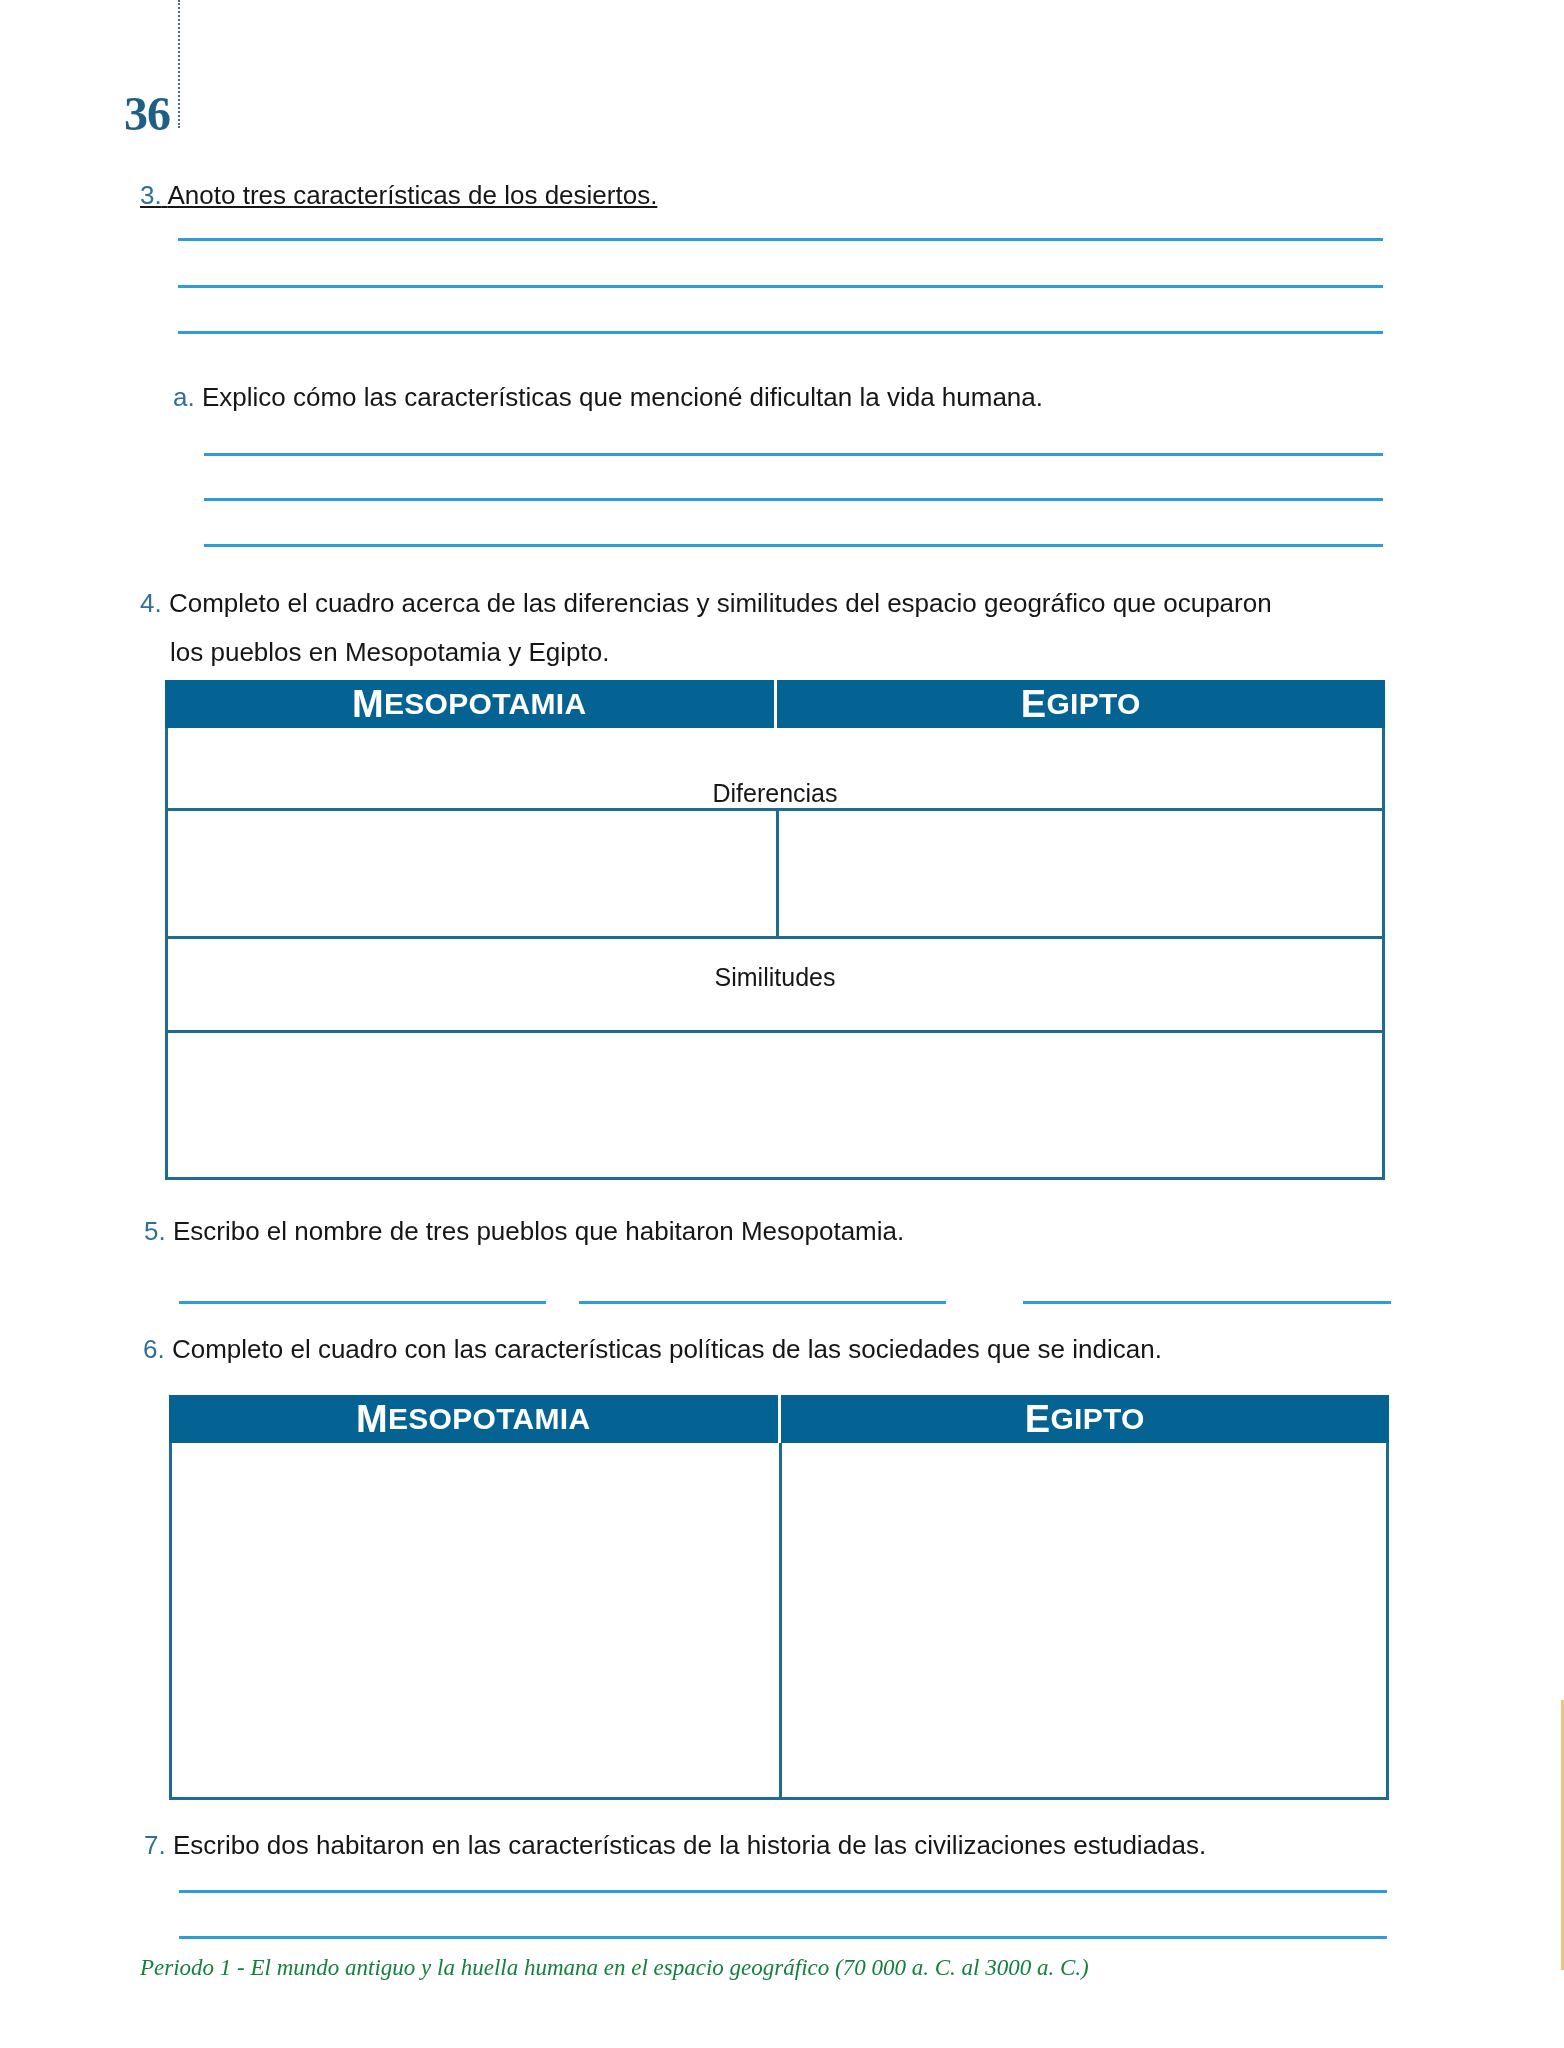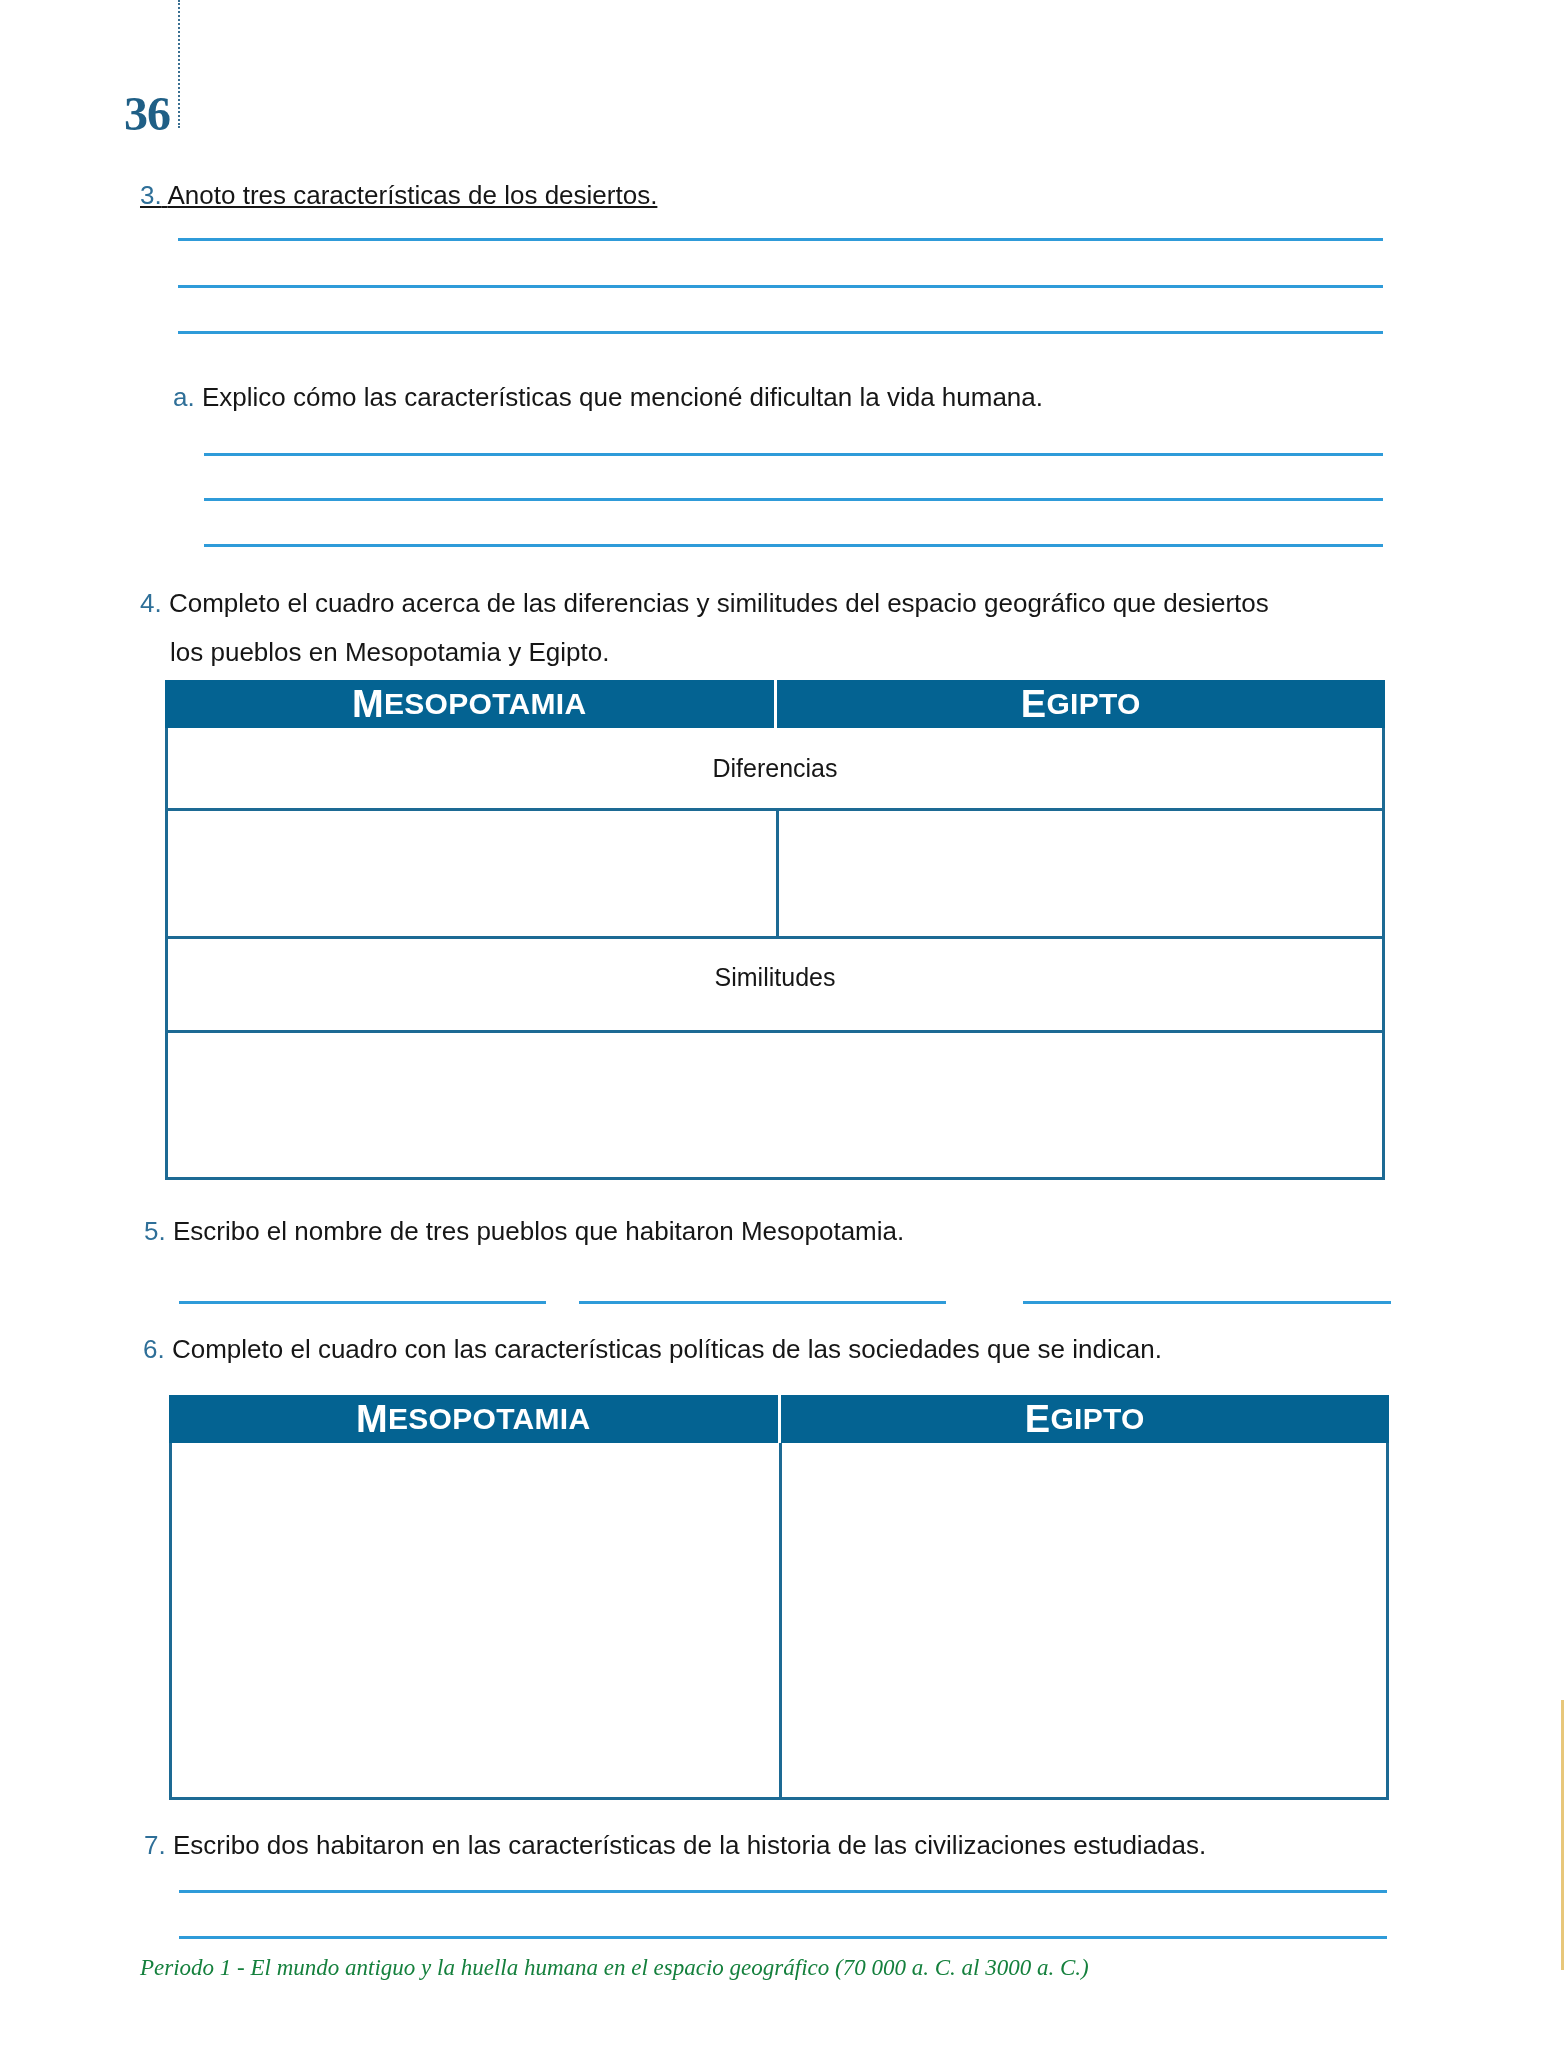--- a/index.html
+++ b/index.html
@@ -42,38 +42,38 @@
 <div class="abs q" style="left:173px; top:382px;">
   <span class="n">a.</span>
   <span>Explico cómo las características que mencioné dificultan la vida humana.</span>
 </div>
 <div class="abs line" style="left:204px; top:453px; width:1179px;"></div>
 <div class="abs line" style="left:204px; top:498px; width:1179px;"></div>
 <div class="abs line" style="left:204px; top:544px; width:1179px;"></div>
 
 <div class="abs q" style="left:140px; top:588px;">
   <span class="n">4.</span>
-  <span>Completo el cuadro acerca de las diferencias y similitudes del espacio geográfico que desiertos</span>
+  <span>Completo el cuadro acerca de las diferencias y similitudes del espacio geográfico que ocuparon</span>
 </div>
 <div class="abs q" style="left:170px; top:624px;margin-top:13px;">
   <span>los pueblos en Mesopotamia y Egipto.</span>
 </div>
 
 <div class="abs tbl" style="left:165px; top:680px; width:1220px; height:500px; border-top:none;">
   <div class="thead" style="height:48px; left:-3px; right:-3px;">
     <div class="th">
       <span class="big">M</span>
         <span>ESOPOTAMIA</span>
     </div>
     <div class="th sep">
       <span class="big">E</span>
         <span>GIPTO</span>
     </div>
   </div>
-  <div class="row" style="top:48px; height:80px; border-top:none;">
+  <div class="row" style="top:48px; height:80px; border-top:none;align-items:flex-end;">
     <span>Diferencias</span>
   </div>
   <div class="row" style="top:128px; height:128px;"></div>
   <div class="vdiv" style="left:608px; top:128px; height:128px;"></div>
   <div class="row" style="top:256px; height:80px;">
     <span>Similitudes</span>
   </div>
   <div class="row" style="top:350px; height:147px;"></div>
 </div>
 

